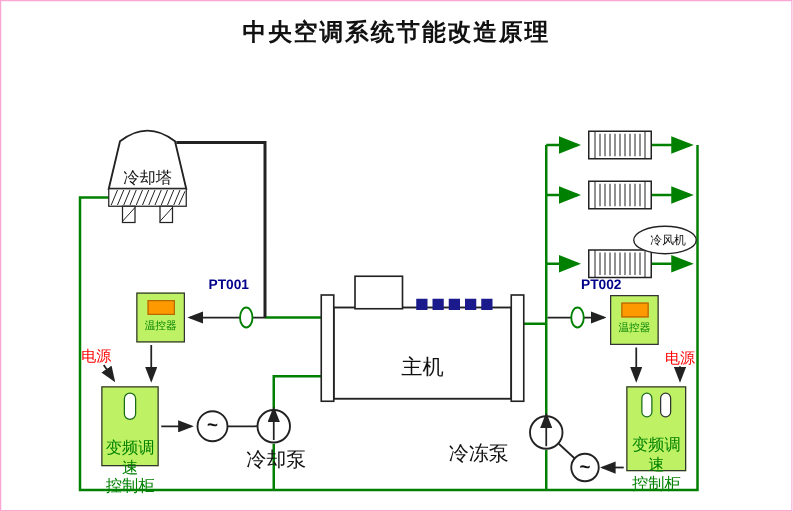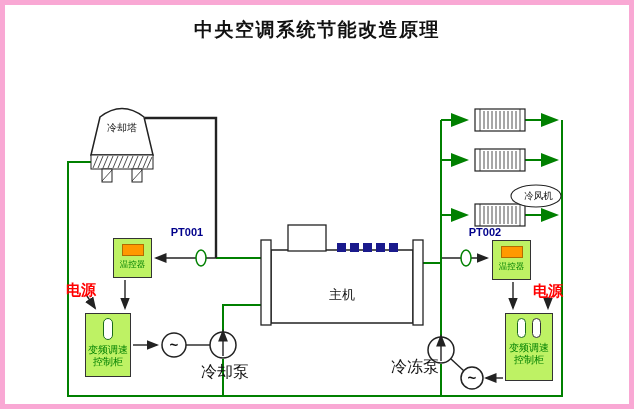--- a/index.html
+++ b/index.html
@@ -1,57 +1,57 @@
 <!DOCTYPE html>
 <html style="--pipe-green: #008000; --line-dark: #222222; --navy: #1a1a8c; --orange: #ff9900; --power-red: #ff0000; --label-green: #008000; --pt-blue: #00008b;"><head>
 <meta charset="utf-8">
 <style>
   :root{
     --pipe-green:#008000; --line-dark:#222222; --navy:#1a1a8c;
     --orange:#ff9900; --power-red:#ff0000; --label-green:#008000; --pt-blue:#00008b;
   }
   *{margin:0;padding:0;box-sizing:border-box}
   body{background:#ffffff;font-family:"Liberation Sans","DejaVu Sans",sans-serif}
-  .stage{position:relative;width:634px;height:409px;background:#fff;border:5px solid #f9a8d4;overflow:hidden}
+  .stage{position:relative;width:634px;height:409px;background:#fff;border:1px solid #f9a8d4;overflow:hidden}
   .layer{position:absolute;left:0;top:0}
   .pipe{stroke:var(--pipe-green);stroke-width:2;fill:none}
   .dark{stroke:var(--line-dark);fill:none}
   .sig{stroke:var(--line-dark);stroke-width:1.4;fill:none}
   .shape{fill:#ffffff;stroke:var(--line-dark)}
   .hatch{stroke:var(--line-dark);stroke-width:0.8;fill:none}
   .bolt rect{fill:var(--navy)}
   .sensor{fill:#fff;stroke:var(--pipe-green);stroke-width:1.5}
   .lbl{position:absolute;color:#111;text-align:center;white-space:nowrap}
   .title{position:absolute;top:12px;left:0;width:100%;text-align:center;font-size:19px;font-weight:bold;letter-spacing:1.5px;color:#111}
-  .tower{left:86px;top:116px;width:62px;font-size:10px}
+  .tower{left:86px;top:132px;width:62px;font-size:13px}
   .pt{font-size:11px;font-weight:700;color:var(--pt-blue)}
   .pt1{left:158px;top:221px;width:48px}
   .pt2{left:456px;top:221px;width:48px}
   .cbox{position:absolute;border:1px solid #333;background:#bef264}
   .tleft{left:108px;top:233px;width:39px;height:40px}
   .tright{left:487px;top:235px;width:39px;height:40px}
   .orange{width:22px;height:12px;margin:5px auto 0;background:var(--orange);border:1px solid #b36b00}
   .greenlbl{color:var(--label-green);font-size:8.5px;text-align:center;margin-top:3px;line-height:1.2}
-  .power{font-size:15px;font-weight:bold;color:var(--power-red)}
+  .power{font-size:12px;font-weight:normal;color:var(--power-red)}
   .pleft{left:56px;top:276px;width:40px}
   .pright{left:523px;top:277px;width:40px}
   .vleft{left:80px;top:308px;width:46px;height:64px}
   .vright{left:500px;top:308px;width:48px;height:68px}
   .pill{width:10px;height:22px;border:1px solid #1b6b1b;border-radius:5px;margin:4px auto 0;background:#fff}
   .pillrow{display:flex;justify-content:center;gap:6px}
   .pillrow .pill{margin:4px 0 0;width:9px;height:20px}
   .pill.dark{border-color:#333}
-  .small{font-size:10px;margin-top:4px}
+  .small{font-size:13px;margin-top:14px}
   .tilde{font-size:15px;font-weight:bold;line-height:18px;height:18px;color:#111}
   .tl{left:158px;top:331px;width:22px}
   .tr{left:456px;top:364px;width:22px}
   .black{font-size:16px}
   .cpump{left:196px;top:357px;width:48px}
-  .fpump{left:386px;top:352px;width:46px;text-align:right}
-  .mainu{left:266px;top:281px;width:142px;font-size:13px}
+  .fpump{left:358px;top:352px;width:46px;text-align:right}
+  .mainu{left:266px;top:281px;width:142px;font-size:17px}
   .fancool{left:507px;top:185px;width:53px;font-size:9.5px}
 </style>
 </head>
 <body>
 
 <div class="stage">
 
   <svg class="layer" viewBox="0 0 634 409" width="634" height="409" xmlns="http://www.w3.org/2000/svg">
     <defs>
       <marker id="ag" markerWidth="9" markerHeight="7" refX="7.5" refY="3.5" orient="auto">

